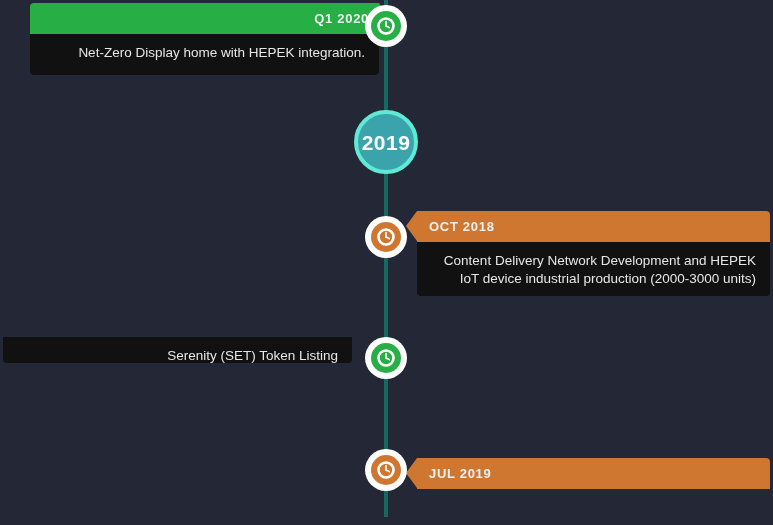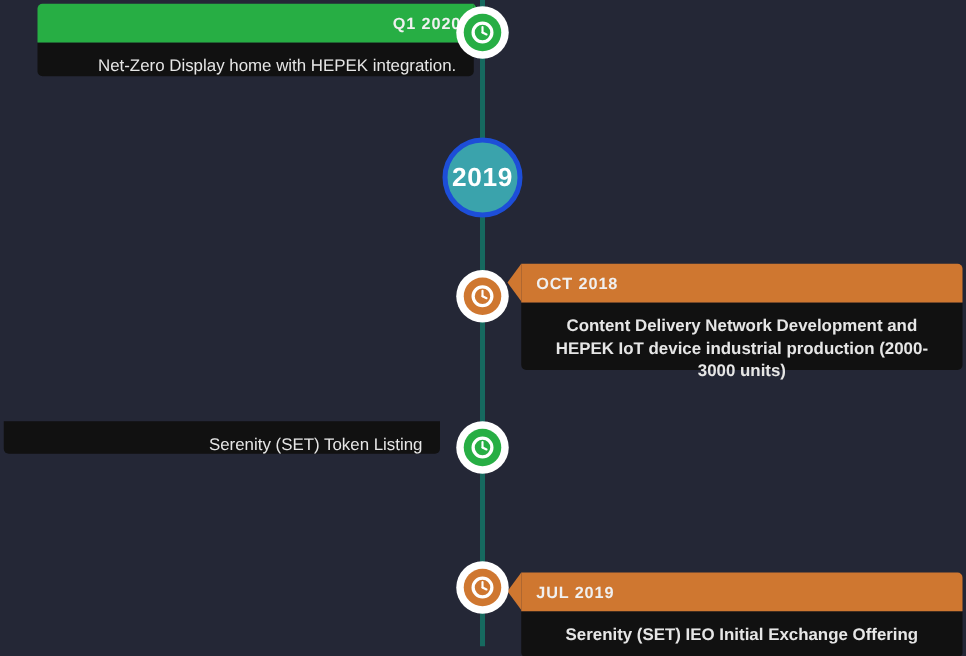--- a/index.html
+++ b/index.html
@@ -33,21 +33,21 @@
 
   
   .year-badge {
     position: absolute;
     left: 354px;
     top: 110px;
     width: 64px;
     height: 64px;
     border-radius: 50%;
     background: #3aa3ac;
-    border: 4px solid #1d4ed8;
+    border: 4px solid #5eead4;
     box-sizing: border-box;
     display: flex;
     align-items: center;
     justify-content: center;
     z-index: 6;
   }
   .year-badge-label {
     color: #ffffff;
     font-size: 21px;
     font-weight: bold;
@@ -144,27 +144,26 @@
     left: -11px;
     top: 0;
     width: 0;
     height: 0;
     border-top: 15.5px solid transparent;
     border-bottom: 15.5px solid transparent;
     border-right: 11px solid #cf7730;
   }
   .entry.right .entry-body {
     border-radius: 0 0 4px 4px;
-    text-align: center;
-    font-weight: bold;
+    text-align: right;
   }
 
   
   #entry-q1-2020 { left: 3px;   top: 3px;   width: 349px; padding-left: 27px; }
-  #entry-q1-2020 .entry-body { height: 27px; }
+  #entry-q1-2020 .entry-body { height: 41px; }
   #marker-q1-2020 { top: 5px; }
 
   #entry-oct-2019 { left: 417px; top: 211px; width: 353px; }
   #entry-oct-2019 .entry-body { height: 54px; }
   #marker-oct-2019 { top: 216px; }
 
   #entry-sep-2019 { left: 3px;   top: 337px; width: 349px; }
   #entry-sep-2019 .entry-body { height: 26px; }
   #marker-sep-2019 { top: 337px; }
 
@@ -243,18 +242,15 @@
         <line x1="10" y1="10" x2="10" y2="5.6" stroke="#ffffff" stroke-width="1.7" stroke-linecap="round"></line>
         <line x1="10" y1="10" x2="13.2" y2="11.6" stroke="#ffffff" stroke-width="1.7" stroke-linecap="round"></line>
       </svg>
     </div>
   </div>
   <div class="entry right" id="entry-jul-2019">
     <div class="entry-head">
       <span class="head-arrow"></span>
       <span class="head-label">JUL 2019</span>
     </div>
-    <div class="entry-body">
-      <span class="body-text">Serenity (SET) IEO Initial Exchange Offering</span>
-    </div>
   </div>
 
 </div>
 
 </body></html>

